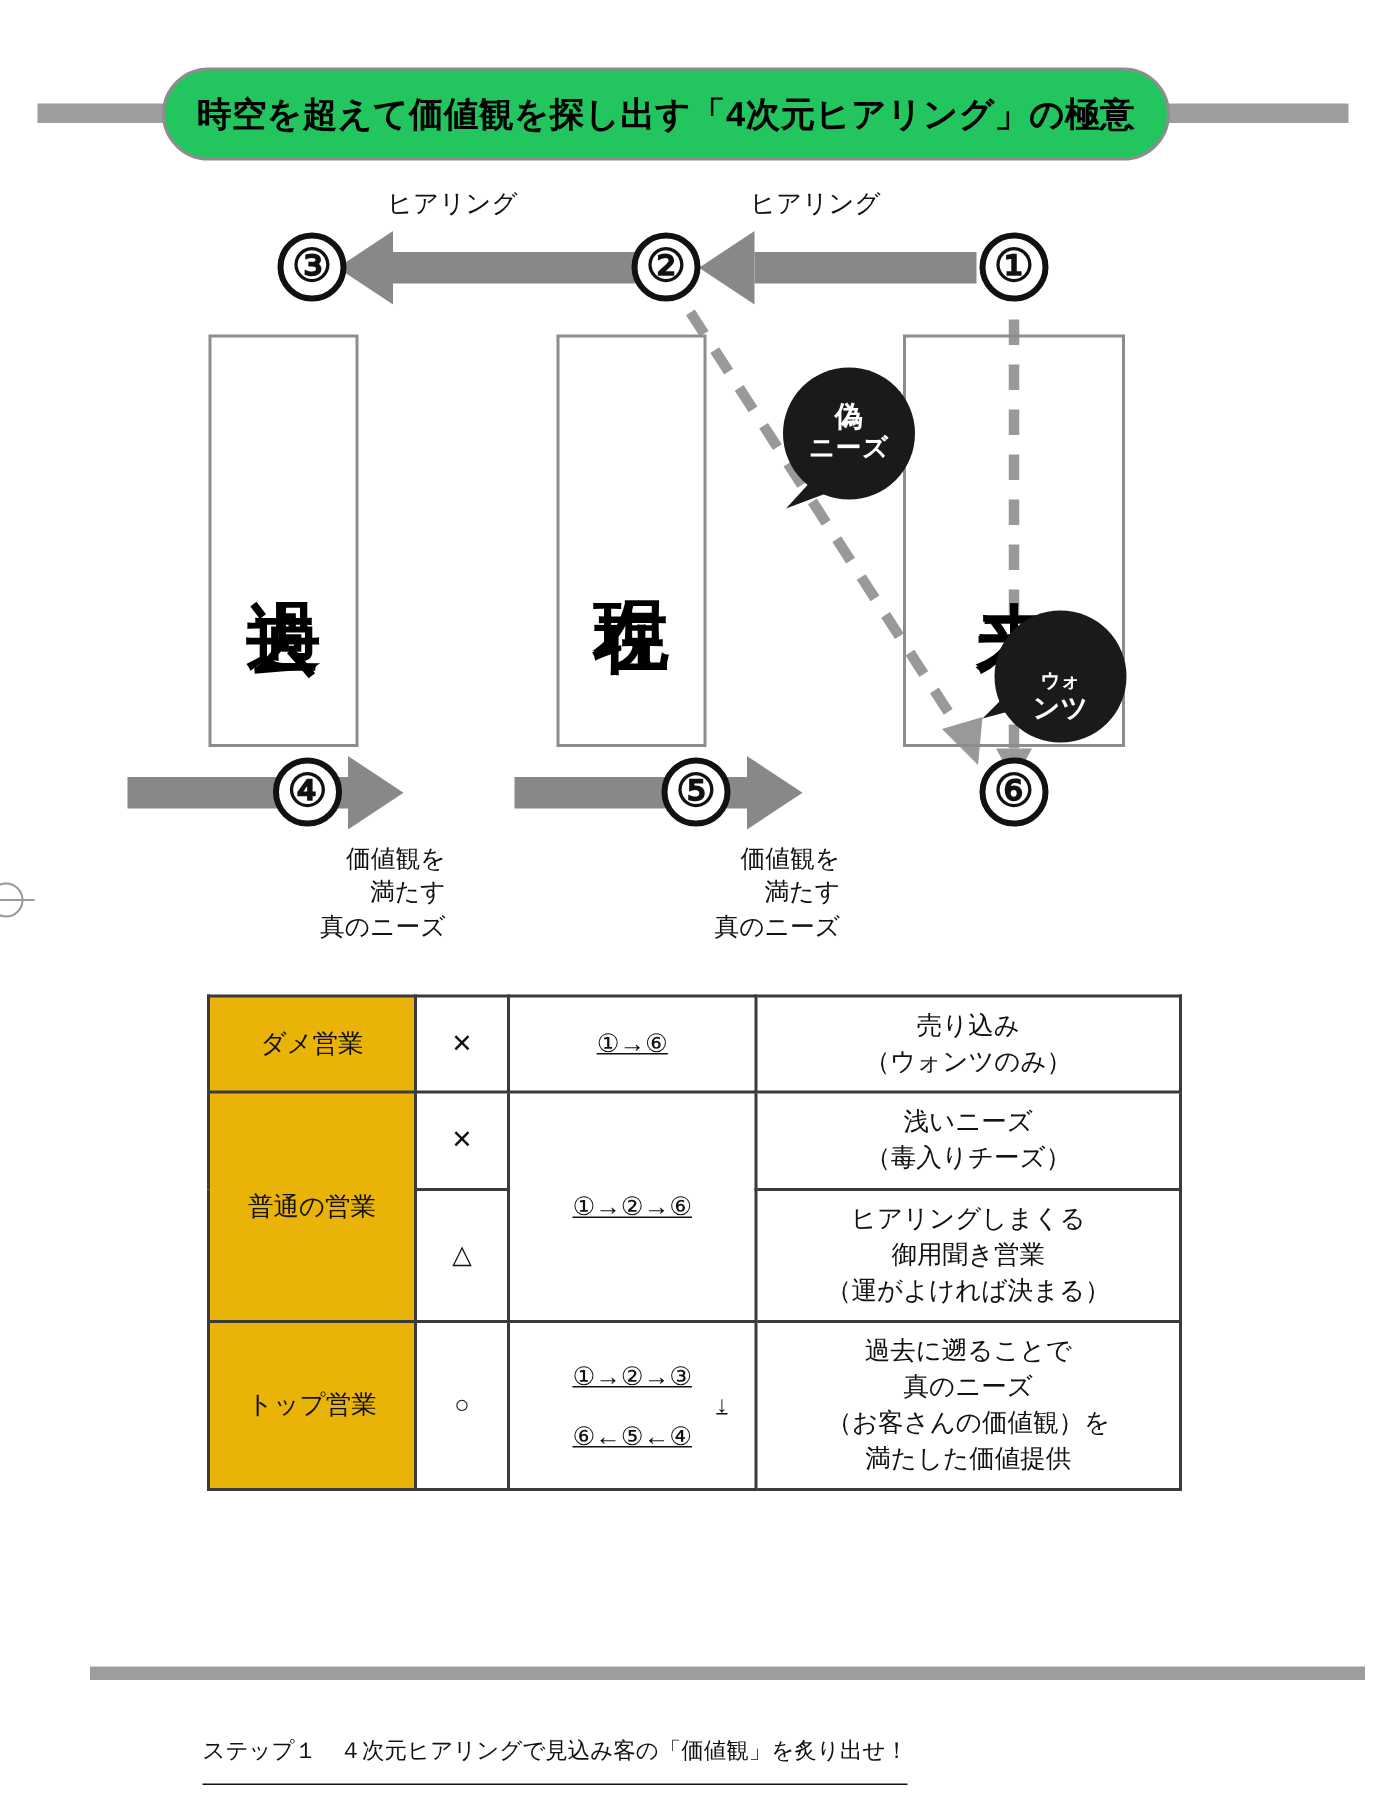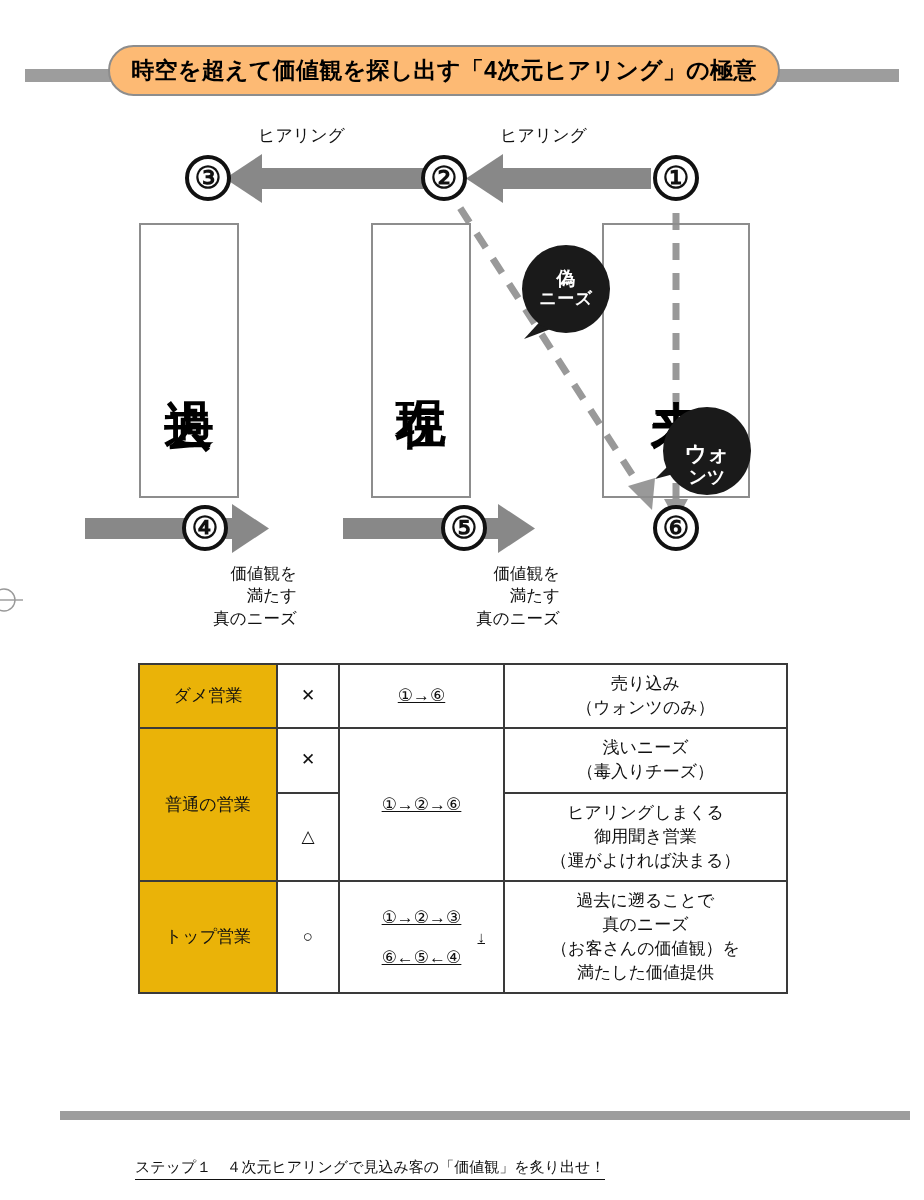--- a/index.html
+++ b/index.html
@@ -21,24 +21,24 @@
   
   .hdr-bar {
     position: absolute; top: 69px; height: 13px;
     background: #9d9d9d;
   }
   .hdr-bar.left  { left: 25px;  width: 115px; }
   .hdr-bar.right { left: 775px; width: 124px; }
 
   .title-box {
     position: absolute; left: 108px; top: 45px;
-    width: 672px; height: 51px;
+    width: 672px; height: 62px;
     border: 2.5px solid #8d8d8d;
     border-radius: 32px;
-    background: #fdba74;
+    background: #22c55e;
     display: flex; align-items: center; justify-content: center;
     box-sizing: border-box;
   }
   .title-text {
     font-size: 23px; font-weight: bold;
     letter-spacing: 0.3px;
     color: #000;
     white-space: nowrap;
   }
 
@@ -123,21 +123,21 @@
     width: 850px; height: 9px; background: #9d9d9d;
   }
   .foot-page {
     position: absolute; left: 63px; top: 1155px;
     font-size: 18px; font-weight: bold; color: #111; margin-top: 46px;
   }
   .foot-text {
     position: absolute; left: 135px; top: 1158px;
     font-size: 15px; color: #111;
     border-bottom: 1.4px solid #111;
-    padding-bottom: 2px;
+    padding-bottom: 12px;
     white-space: nowrap;
   }
 </style>
 </head>
 <body>
 
 <div class="page">
 
   <svg class="regmark" viewBox="0 0 40 40">
     <circle cx="14" cy="20" r="11" fill="none" stroke="#999" stroke-width="1.4"></circle>
@@ -216,21 +216,21 @@
         <span style="font-size:17px;letter-spacing:0.5px;">ニーズ</span>
       </div>
     </div>
 
     <div style="position:absolute; left:655px; top:290px; width:96px; height:96px;">
       <svg width="100" height="100" style="position:absolute;left:0;top:0;">
         <path d="M24,50 L0,74 L30,66 z" fill="#1a1a1a"></path>
         <circle cx="52" cy="46" r="44" fill="#1a1a1a"></circle>
       </svg>
       <div style="position:absolute;left:8px;top:8px;width:88px;height:76px;display:flex;flex-direction:column;align-items:center;justify-content:center;color:#fff;font-weight:bold;line-height:1.12;">
-        <span style="font-size:22px;margin-top:27px;">ウォ</span>
+        <span style="font-size:13px;margin-top:27px;">ウォ</span>
         <span style="font-size:18px;">ンツ</span>
       </div>
     </div>
 
     <div class="cnum" style="left:182px; top:390px;">④</div>
     <div class="cnum" style="left:441px; top:390px;">⑤</div>
     <div class="cnum" style="left:653px; top:390px;">⑥</div>
 
     <div class="nlabel" style="left:232px; top:447px; width:130px; transform:translateX(-50%);" style2="">
         <div>価値観を</div>

